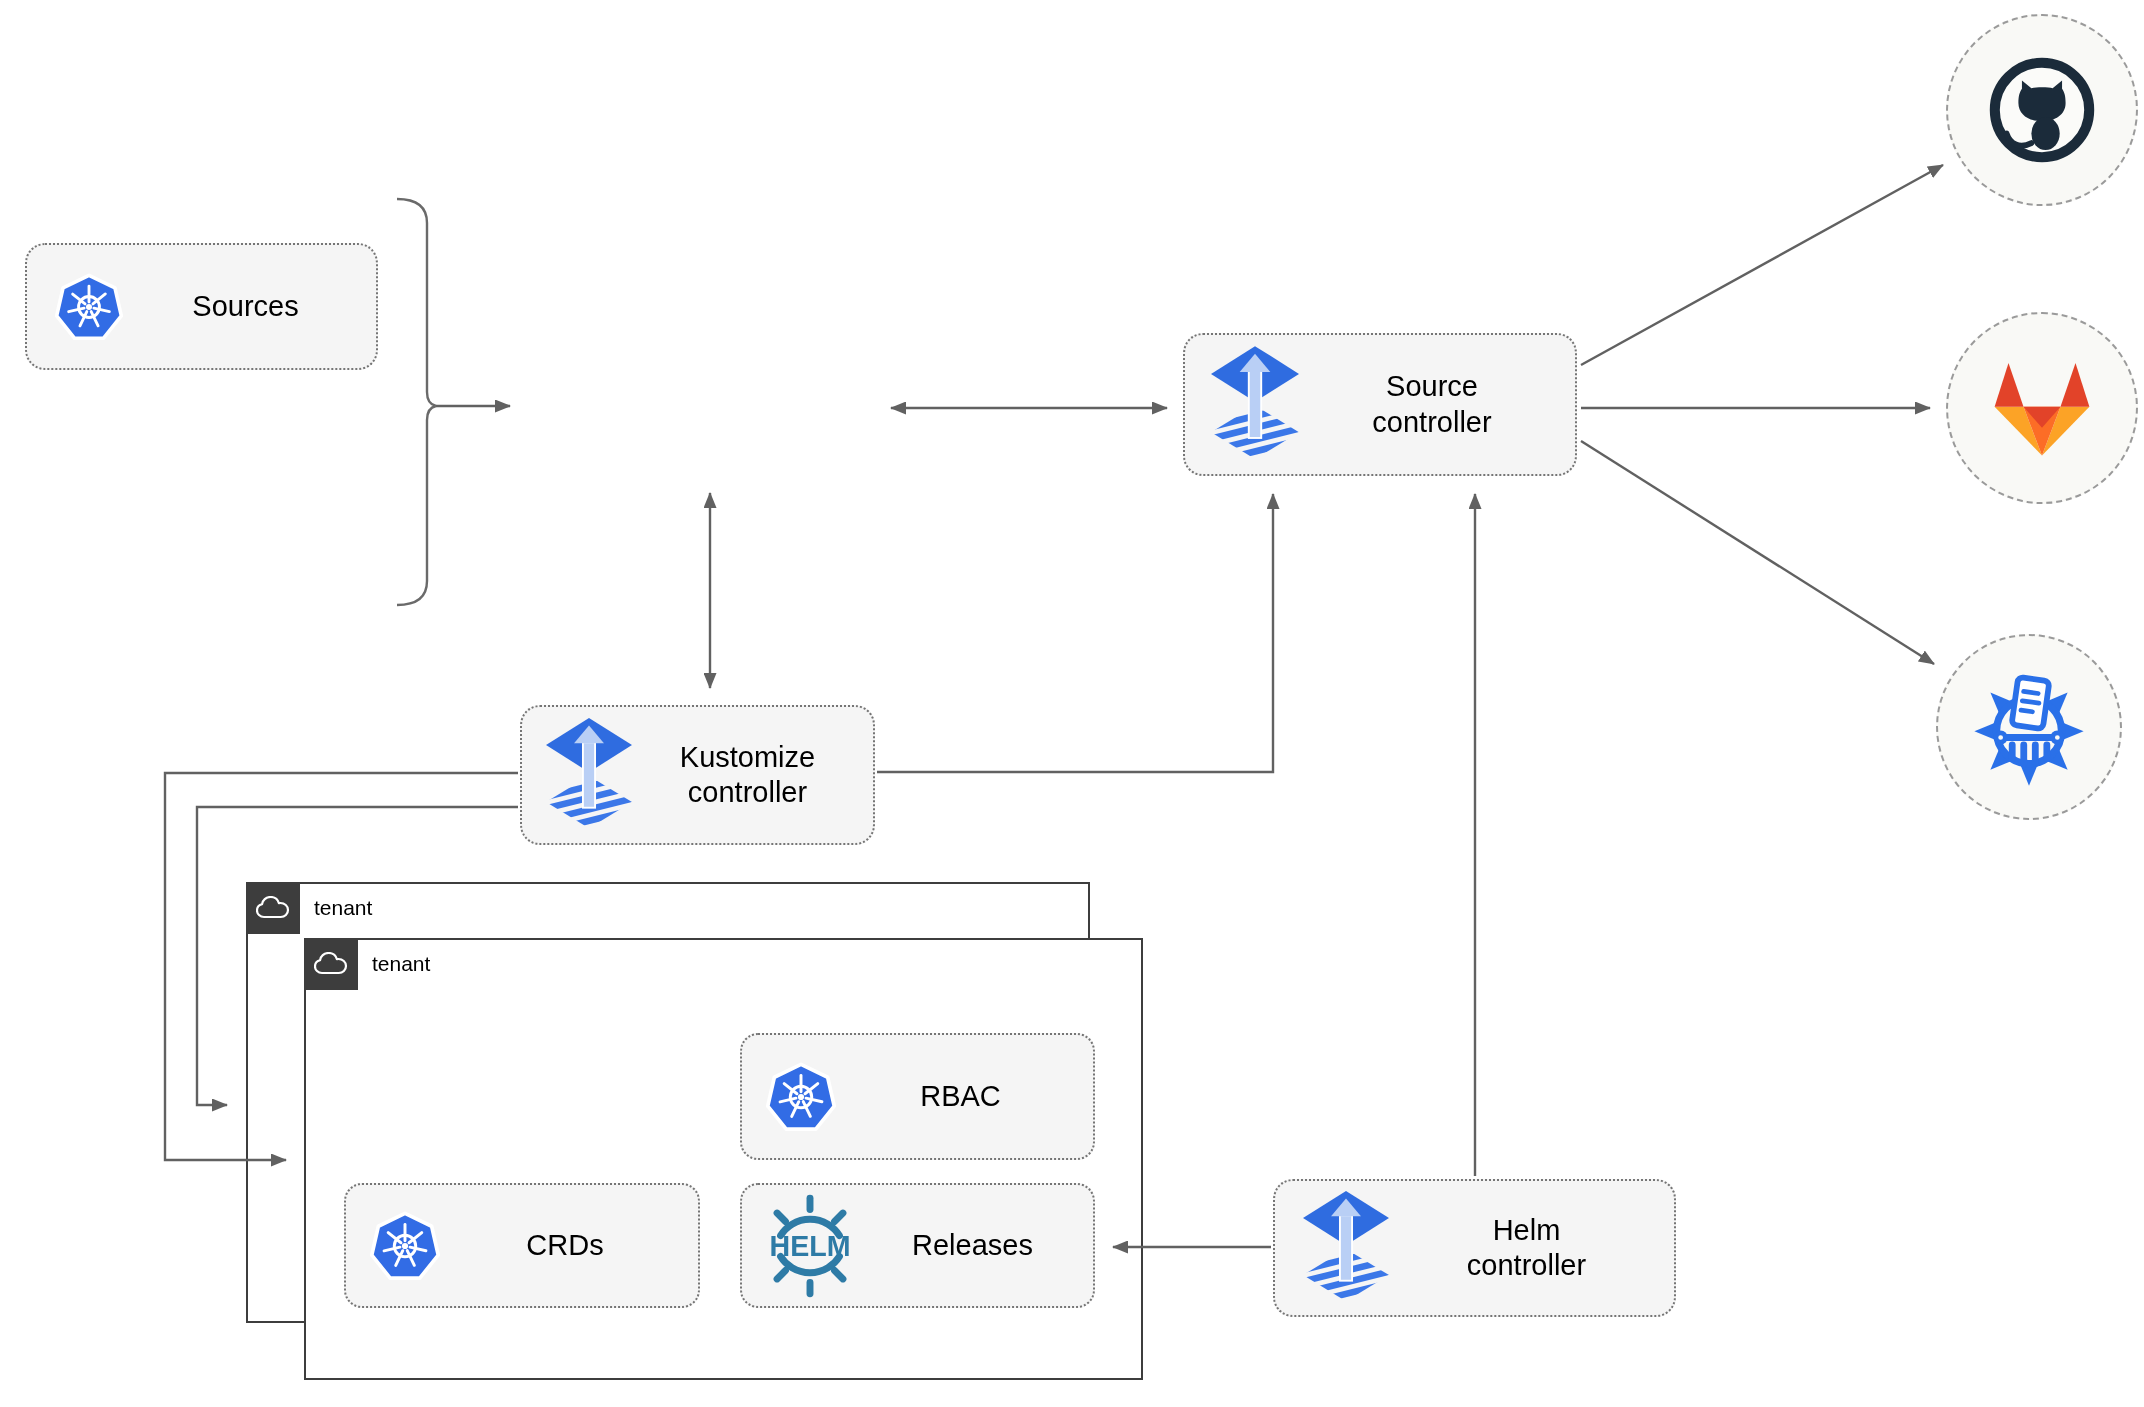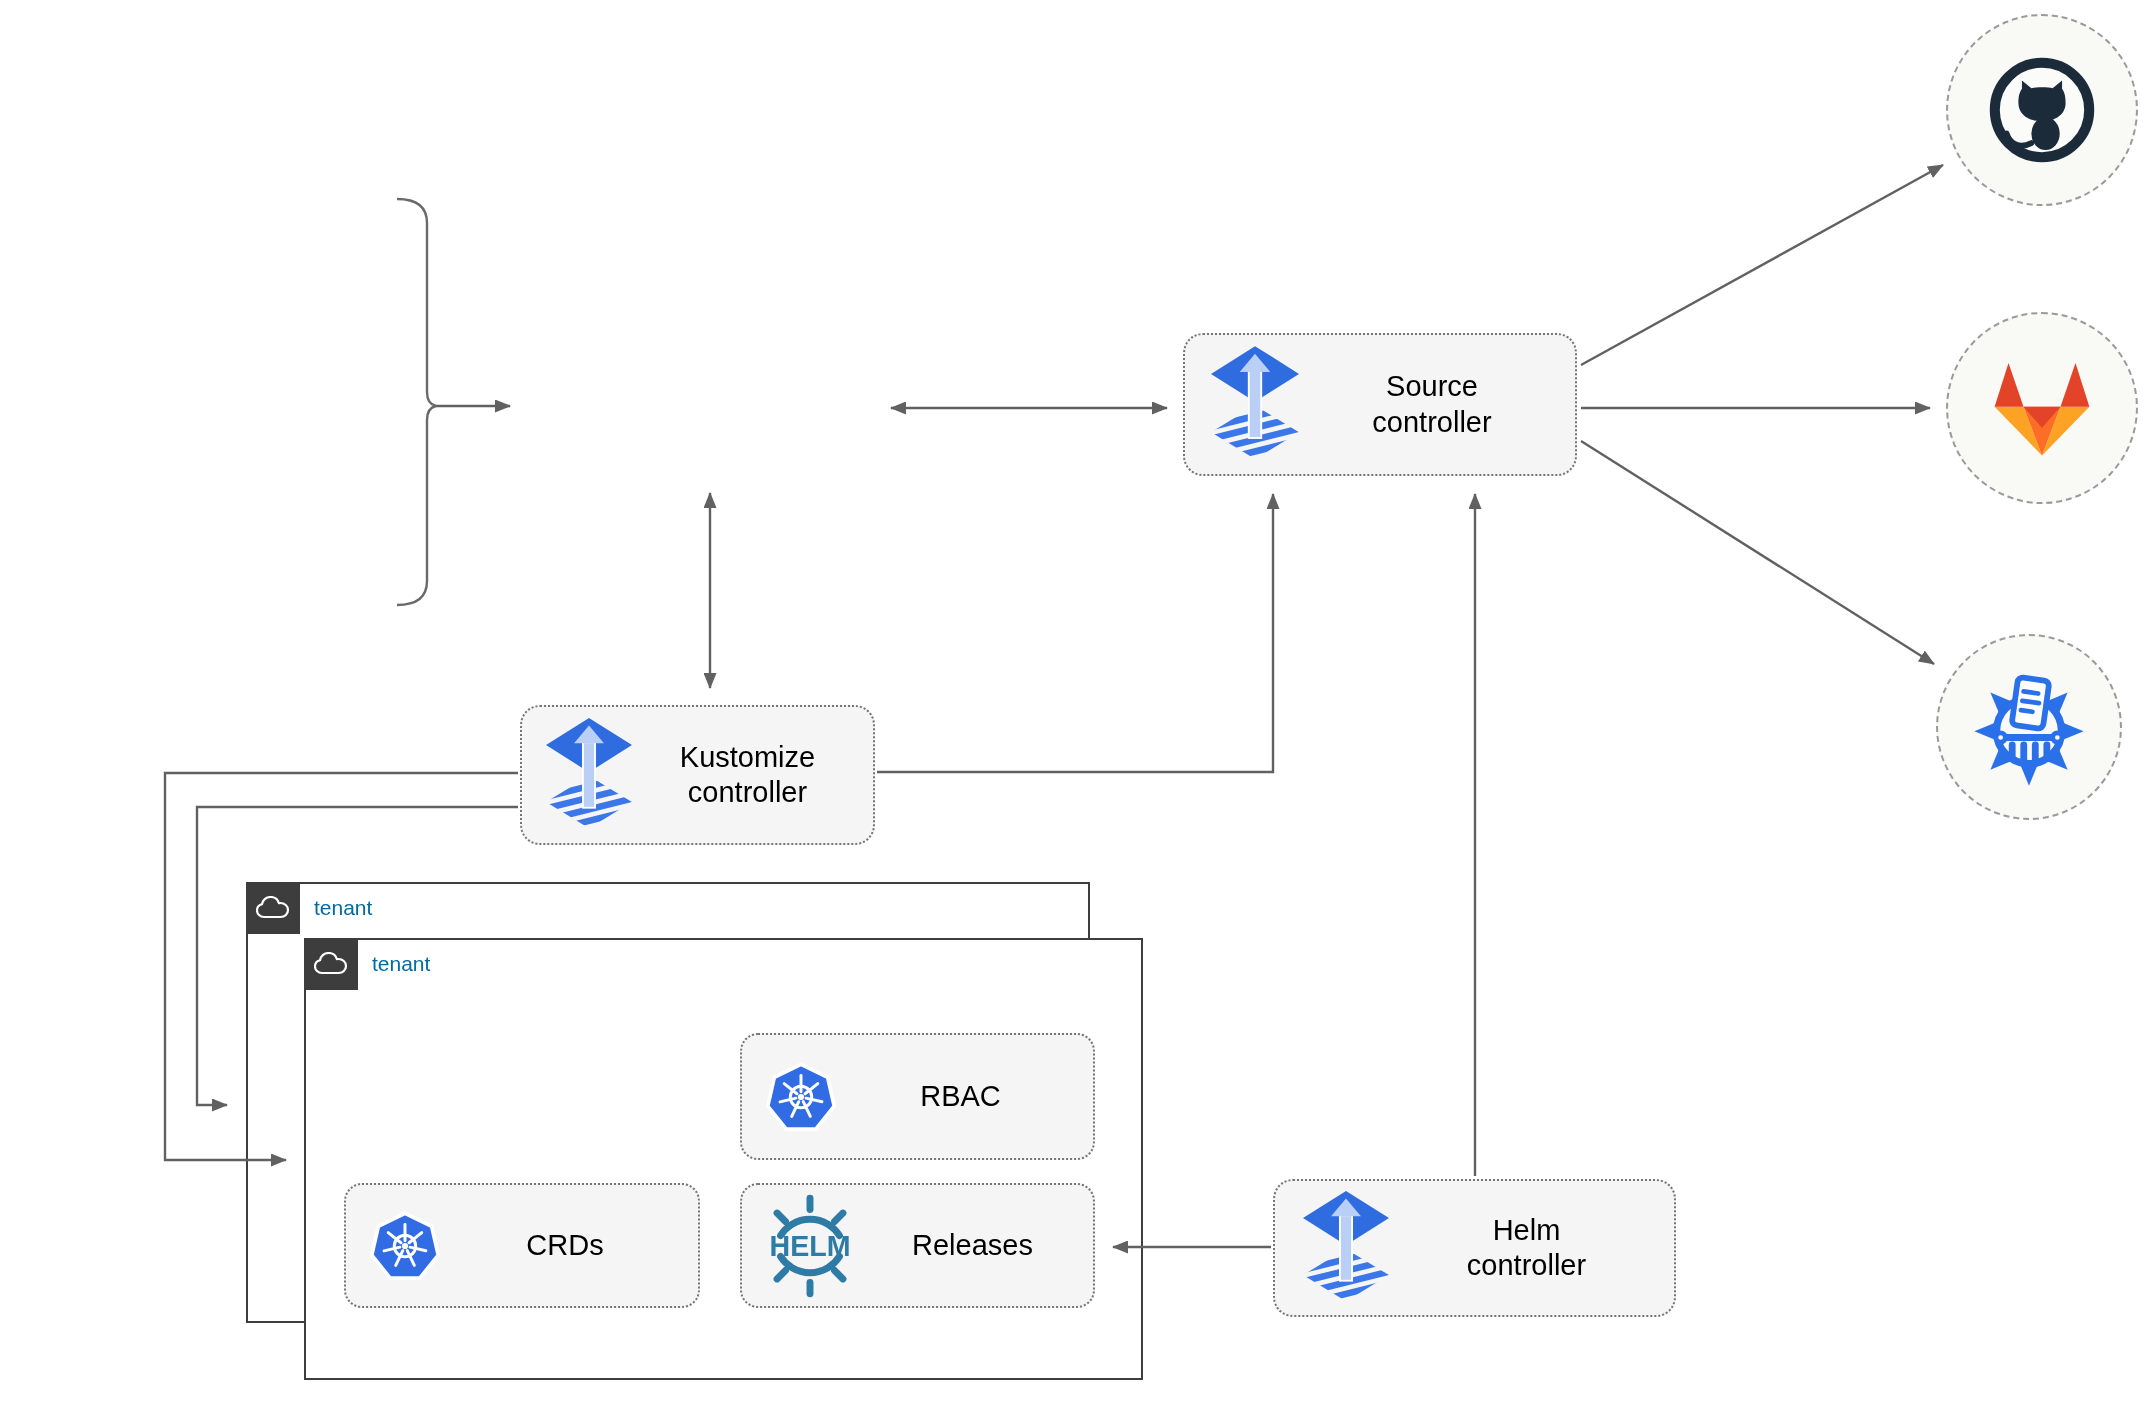--- a/index.html
+++ b/index.html
@@ -10,21 +10,21 @@
   .node{position:absolute;box-sizing:border-box;background:#f5f5f5;border:2px dotted #757575;
         border-radius:20px;display:flex;align-items:center;z-index:3;}
   .node .ic{flex:0 0 auto;display:flex;align-items:center;justify-content:center;}
   .node .label{flex:1 1 auto;text-align:center;color:#000;font-size:29px;line-height:1.22;
                white-space:pre-line;padding-right:10px;}
 
   
   .tenant{position:absolute;box-sizing:border-box;background:#ffffff;border:2px solid #3d3d3d;}
   .tenant .badge{position:absolute;left:-2px;top:-2px;width:54px;height:52px;background:#3d3d3d;
                  display:flex;align-items:center;justify-content:center;}
-  .tenant .tlabel{position:absolute;left:66px;top:12px;font-size:21px;color:#0369a1;}
+  .tenant .tlabel{position:absolute;left:66px;top:12px;font-size:21px;color:#000000;}
 
   
   .endpoint{position:absolute;box-sizing:border-box;border-radius:50%;border:2.5px dashed #9a9a9a;
             background:#f9f9f6;display:flex;align-items:center;justify-content:center;z-index:3;}
 
   .overlay{position:absolute;left:0;top:0;z-index:5;pointer-events:none;}
   svg{display:block;}
 </style>
 </head>
 <body>
@@ -103,20 +103,28 @@
 
   <div class="tenant" style="left:304px;top:938px;width:839px;height:442px;z-index:2;">
     <div class="badge">
       <svg width="34" height="24" viewBox="0 0 34 24">
           <use href="#ic-cloud"></use>
         </svg>
     </div>
     <div class="tlabel">tenant</div>
   </div>
 
+  <div class="node" style="left:25px;top:243px;width:353px;height:127px;">
+    <span class="ic" style="padding-left:26px;">
+      <svg width="72" height="72" viewBox="0 0 100 100">
+          <use href="#ic-k8s"></use>
+        </svg>
+    </span>
+    <span class="label">Sources</span>
+  </div>
 
 
 
   <div class="node" style="left:1183px;top:333px;width:394px;height:143px;">
     <span class="ic" style="padding-left:26px;">
       <svg width="88" height="117" viewBox="0 0 92 122">
           <use href="#ic-flux"></use>
         </svg>
     </span>
     <span class="label">Source

